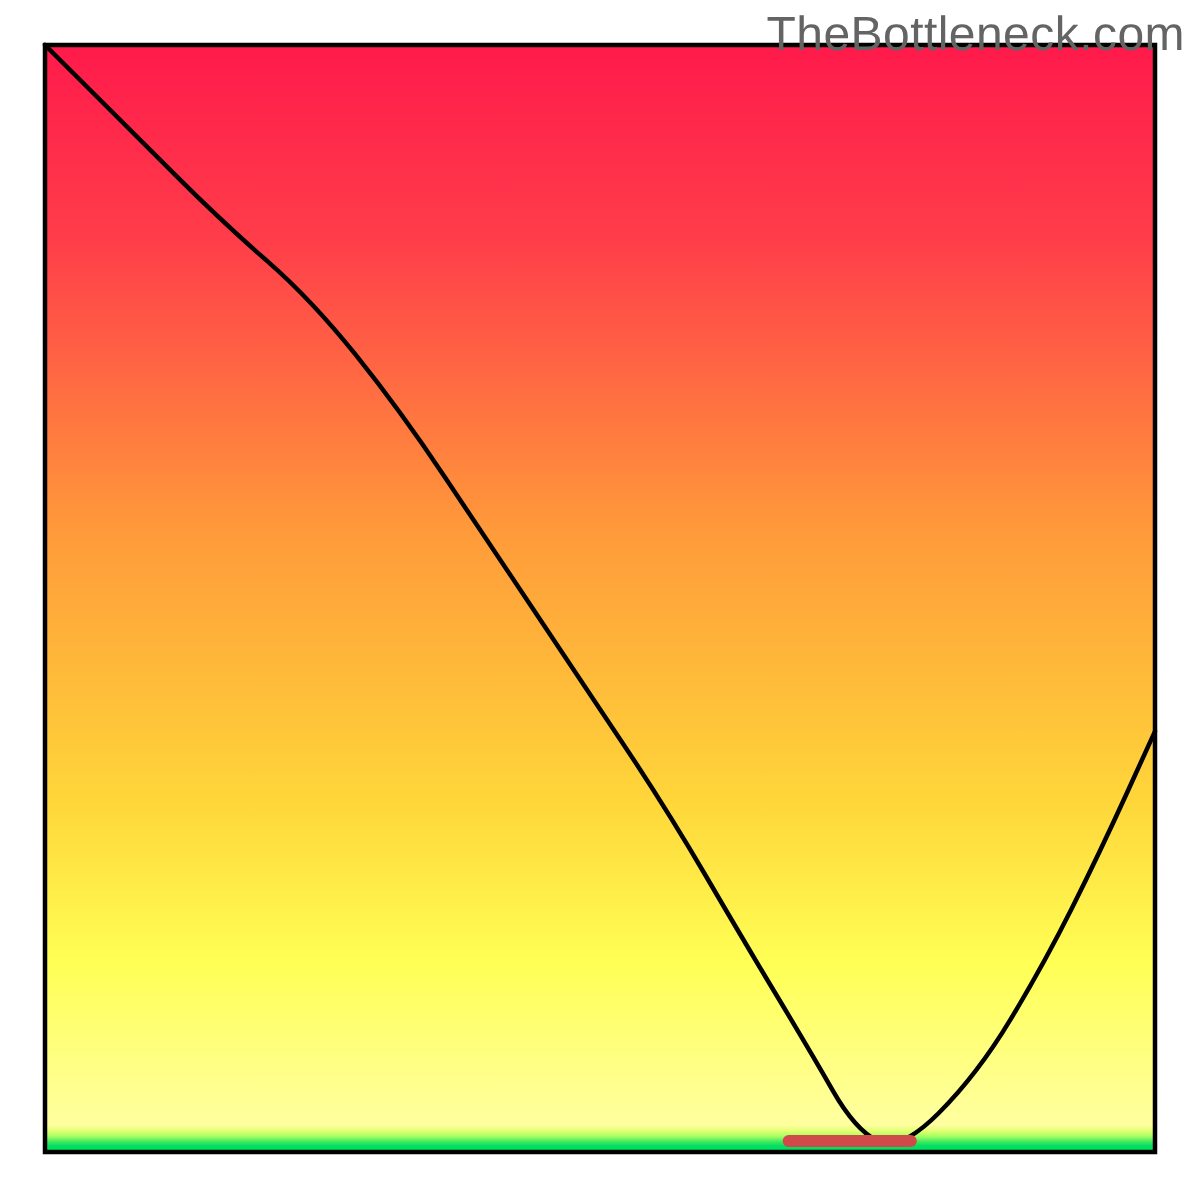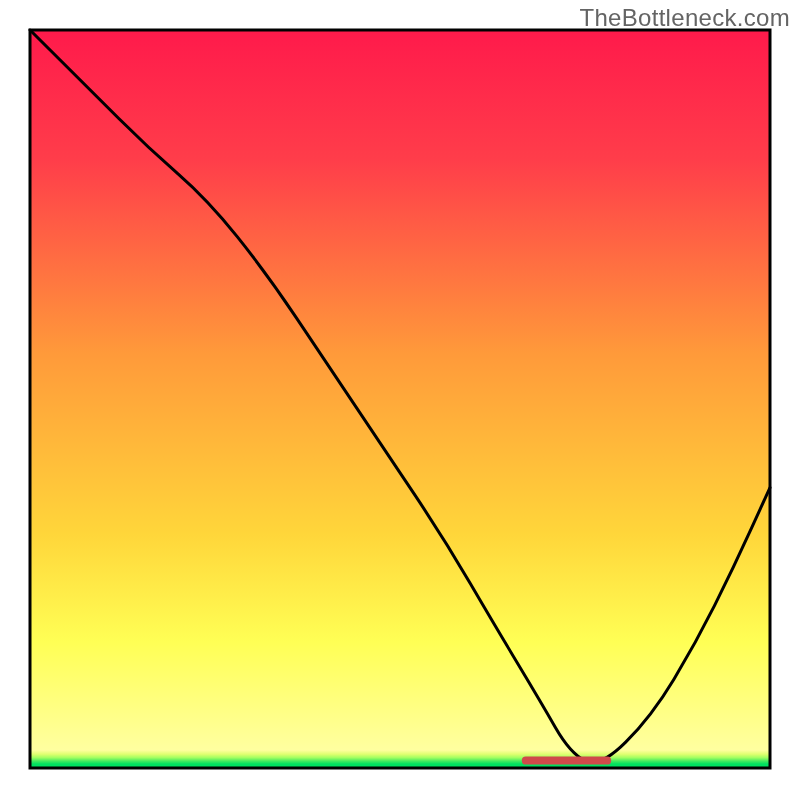--- a/index.html
+++ b/index.html
@@ -13,21 +13,21 @@
   #container {
     position: relative;
     width: 800px;
     height: 800px;
   }
   #watermark {
     position: absolute;
     top: 4px;
     right: 10px;
     color: #646464;
-    font-size: 24px;
+    font-size: 32px;
     font-weight: 500;
     letter-spacing: 0.3px;
     z-index: 3;
   }
   svg { display: block; }
 </style>
 </head>
 <body>
 <div id="container">
   <div id="watermark">TheBottleneck.com</div>

